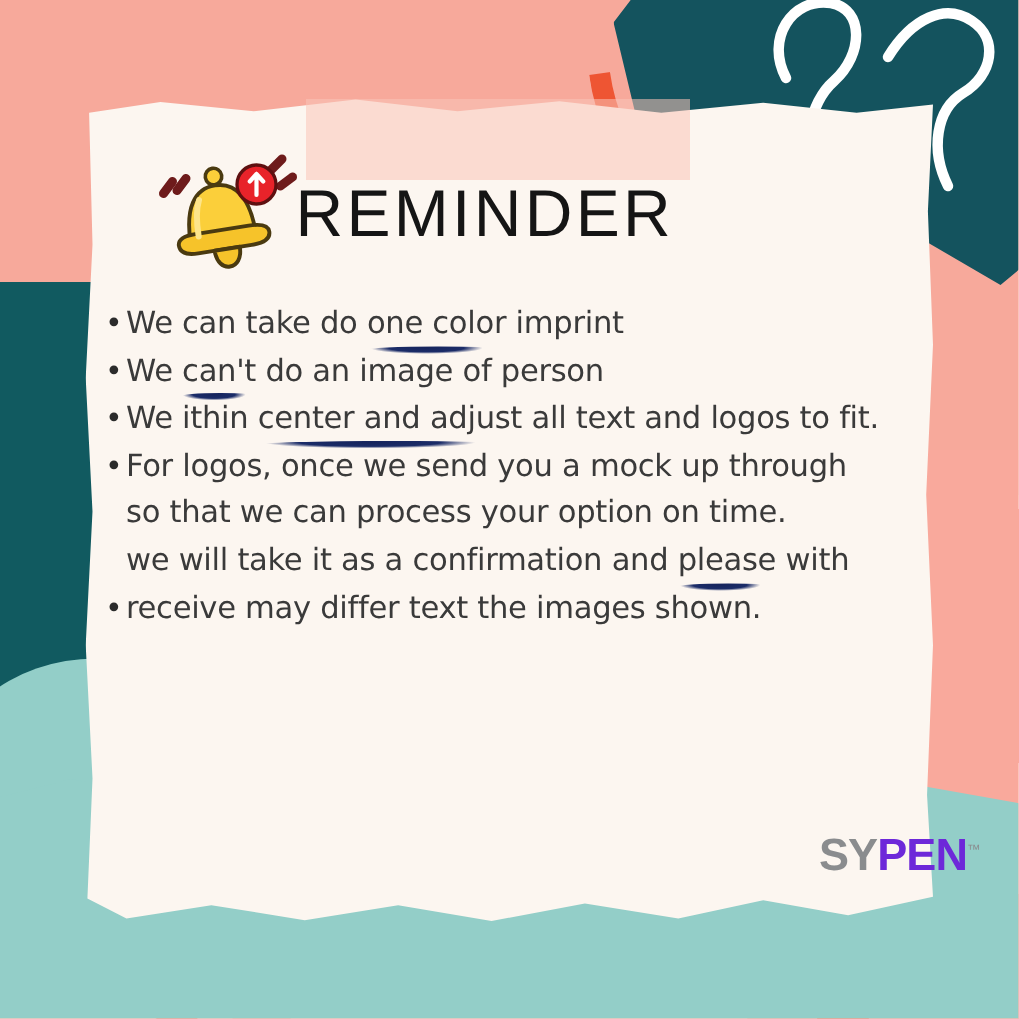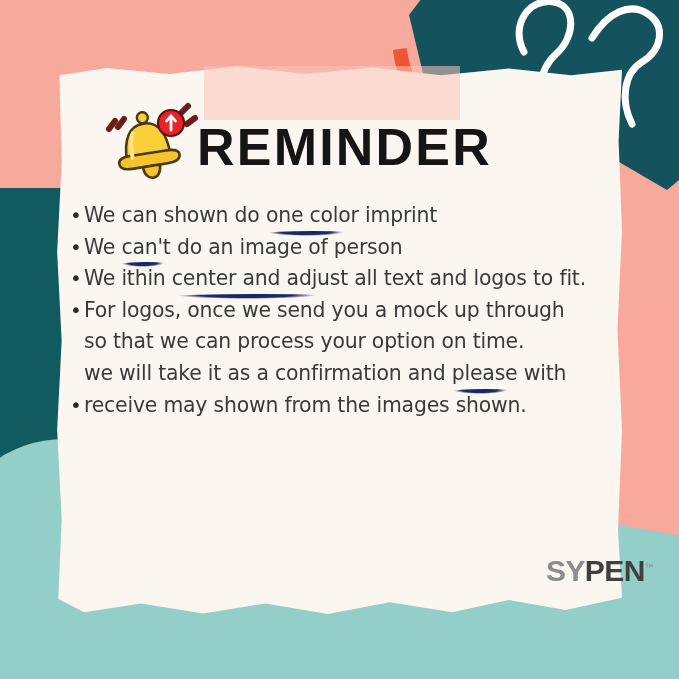--- a/index.html
+++ b/index.html
@@ -126,22 +126,22 @@
   .bell-wrap {
     position: absolute;
     left: 99px; top: 101px;
     width: 100px; height: 84px;
   }
 
   
   .title {
     position: absolute;
     left: 197px; top: 121px;
-    font-size: 52px;
-    font-weight: bold;
+    font-size: 44px;
+    font-weight: normal;
     letter-spacing: 2.2px;
     color: #151515;
     font-family: "Liberation Sans", sans-serif;
     line-height: 1;
   }
 
   
   .body-list {
     position: absolute;
     left: 70px; top: 200px;
@@ -182,21 +182,21 @@
     position: absolute;
     left: 506px; top: 556px;
     font-size: 30px;
     font-weight: bold;
     letter-spacing: -0.6px;
     font-family: "Liberation Sans", sans-serif;
     line-height: 1;
     white-space: nowrap;
   }
   .logo .sy { color: #8A8C8E; margin-left: 40px; }
-  .logo .pen { color: #404040; }
+  .logo .pen { color: #6d28d9; }
   .logo .tm {
     font-size: 9px;
     vertical-align: super;
     color: #8A8C8E;
     font-weight: normal;
   }
 </style>
 </head>
 <body>
 
@@ -255,39 +255,39 @@
         <path d="M72 29 L 72 15 M 72 15 L 67.5 20 M 72 15 L 76.5 20" stroke="#FFFFFF" stroke-width="2.8" stroke-linecap="round" stroke-linejoin="round"></path>
       </g>
     </svg>
   </div>
 
   <div class="title">REMINDER</div>
 
   <div class="body-list" id="body-list">
       <div class="li">
         <span class="bullet">•</span>
-        <span class="li-text"><span>We can shown do </span><span class="ul">one color</span><span> imprint</span></span>
+        <span class="li-text"><span>We can take do </span><span class="ul">one color</span><span> imprint</span></span>
       </div>
       <div class="li">
         <span class="bullet">•</span>
         <span class="li-text"><span>We </span><span class="ul">can't</span><span> do an image of person</span></span>
       </div>
       <div class="li">
         <span class="bullet">•</span>
         <span class="li-text"><span>We ithin </span><span class="ul">center and adjust</span><span> all text and logos to fit.</span></span>
       </div>
       <div class="li">
         <span class="bullet">•</span>
         <span class="li-text"><span>For logos, once we send you a mock up through</span></span>
         <span class="cont"><span>so that we can process your option on time.</span></span>
         <span class="cont"><span>we will take it as a confirmation and </span><span class="ul">please</span><span> with</span></span>
       </div>
       <div class="li">
         <span class="bullet">•</span>
-        <span class="cont"><span>receive may shown from the images shown.</span></span>
+        <span class="cont"><span>receive may differ text the images shown.</span></span>
       </div>
     </div>
 
   <div class="logo">
     <span class="sy">SY</span><span class="pen">PEN</span><span class="tm">™</span>
   </div>
 
 </div>
 
 </body></html>

